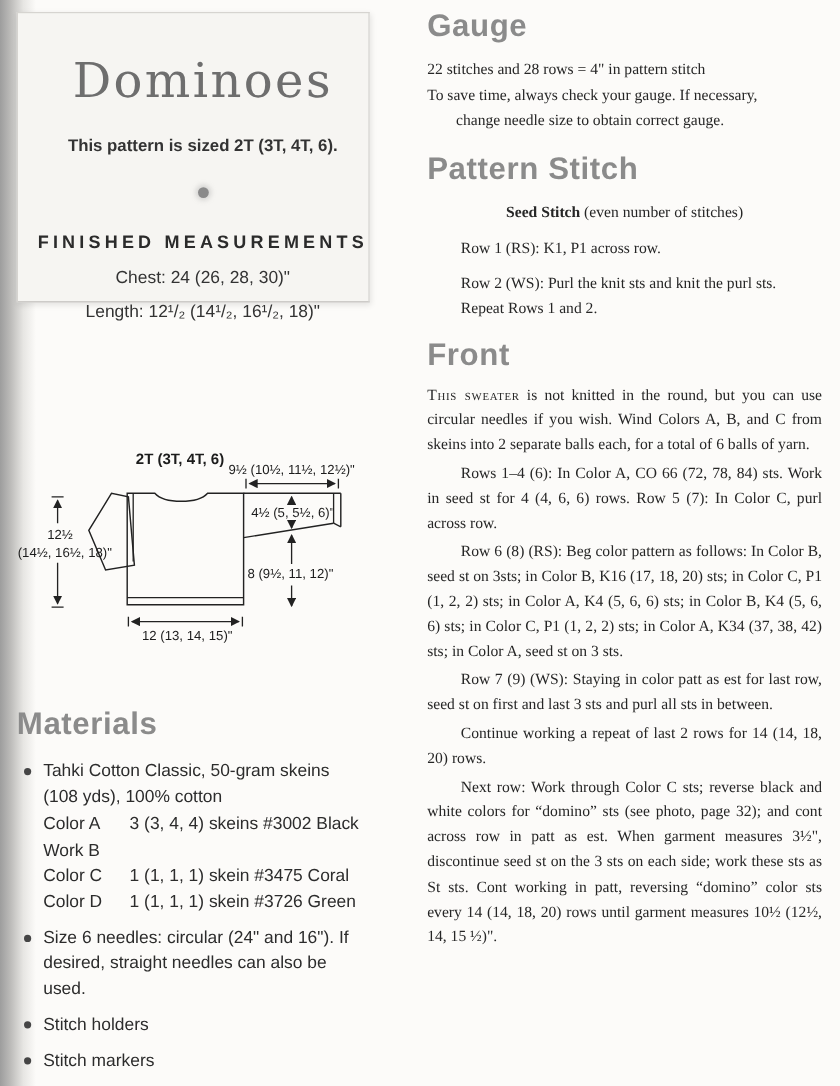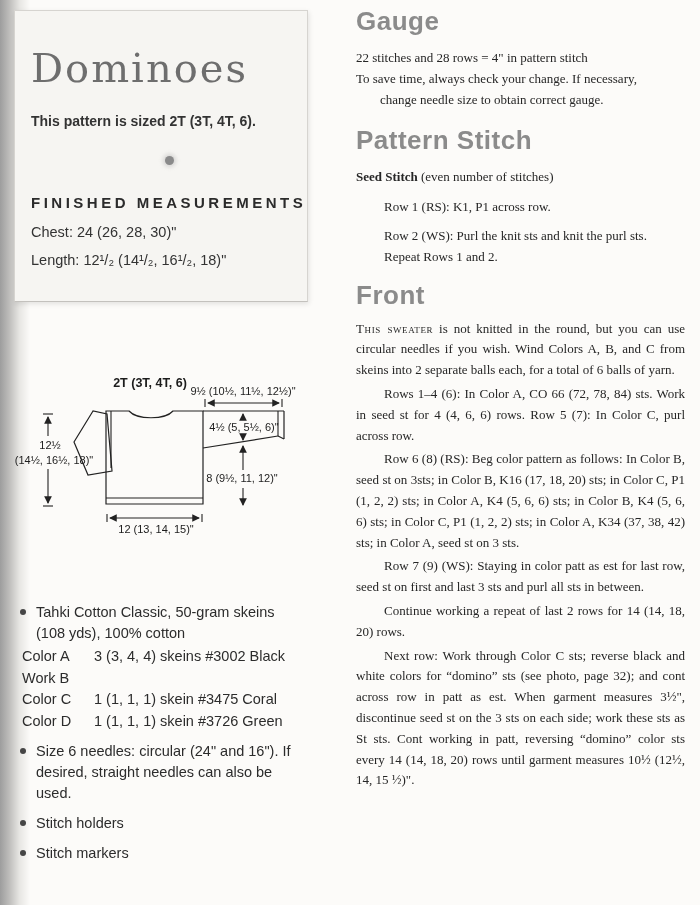--- a/index.html
+++ b/index.html
@@ -3,23 +3,23 @@
 <meta charset="utf-8">
 <style>
   html,body{margin:0;padding:0;}
   body{width:700px;height:905px;background:#fcfbf9;overflow:hidden;position:relative;
        font-family:"Liberation Sans",sans-serif;}
   .page{position:absolute;inset:0;}
   .gutter{position:absolute;left:0;top:0;width:30px;height:905px;
           background:linear-gradient(90deg,#9d9d9d 0,#bdbcba 30%,#e7e6e3 65%,rgba(252,251,249,0) 100%);}
 
   
-  .card{position:absolute;left:14px;top:10px;width:294px;height:292px;
+  .card{position:absolute;left:14px;top:10px;width:294px;height:242px;
         background:#f6f5f2;border:1px solid #d6d4d0;border-bottom-color:#c3c1bd;
-        box-shadow:1px 2px 5px rgba(0,0,0,.10);box-sizing:border-box;padding-left:16px;}
+        box-shadow:1px 2px 5px rgba(0,0,0,.10);text-align:center;box-sizing:border-box;padding-left:16px;}
   .card-title{margin:34px 0 0;font-family:"DejaVu Serif",serif;font-weight:400;
               font-size:40px;color:#6e6e6e;letter-spacing:2px;}
   .card-sized{margin:22px 0 0;font-size:14px;font-weight:bold;color:#333;}
   .card-dot{width:9px;height:9px;border-radius:50%;background:#8a8a8a;margin:27px auto 0;
             box-shadow:0 0 4px 2px rgba(150,150,150,.35);}
   .card-fm{margin:29px 0 0;font-size:15px;font-weight:bold;letter-spacing:3.5px;color:#2b2b2b;}
   .card-m{margin:5px 0 0;font-size:14.5px;line-height:23px;color:#333;}
   .card-m.firstm{margin-top:10px;}
 
   
@@ -30,32 +30,32 @@
   .schematic text{font-family:"Liberation Sans",sans-serif;font-size:11px;fill:#1c1c1c;}
   .schematic .dia-title{font-size:12.5px;font-weight:bold;}
 
   
   .materials{position:absolute;left:14px;top:588px;width:304px;}
   .sec-h{font-size:26px;font-weight:600;color:#8b8b8b;letter-spacing:.5px;margin:0;}
   .mat-item{display:flex;margin-top:9px;font-size:14.5px;line-height:21px;color:#2c2c2c;}
   .mat-item.firstb{margin-top:14px;}
   .bullet{width:6px;height:6px;border-radius:50%;background:#454545;margin:7px 10px 0 6px;flex:none;}
   .mat-text{width:262px;}
-  .color-table{margin:2px 0 0 8px;font-size:14.5px;line-height:21.5px;color:#2c2c2c;}
+  .color-table{margin:2px 0 0 22px;font-size:14.5px;line-height:21.5px;color:#2c2c2c;}
   .crow{display:grid;grid-template-columns:72px 1fr;}
 
   
   .rightcol{position:absolute;left:356px;top:0;width:329px;}
   .serif{font-family:"Liberation Serif",serif;font-size:13px;line-height:20.8px;color:#262626;margin:0;}
   .h-gauge{margin-top:6px;}
   .gline{margin:0;}
   .gline.first{margin-top:11px;}
   .gline.indent1{padding-left:24px;}
   .h-ps{margin-top:15px;}
-  .seed{margin-top:11px;}
+  .seed{margin-top:11px;text-align:center;}
   .rowp{padding-left:28px;margin-top:9px;}
   .rowp.hang{padding-left:56px;text-indent:-28px;margin-top:8px;}
   .rowp.norm{margin-top:0;}
   .h-front{margin-top:12px;}
   .para{text-align:justify;margin-top:3px;}
   .para.firstp{margin-top:8px;}
   .para.ind{text-indent:28px;}
   .sc{font-variant:small-caps;letter-spacing:.6px;}
 </style>
 </head>
@@ -116,20 +116,21 @@
       <line class="thin" x1="97" y1="158" x2="97" y2="166"></line>
       <line class="thin" x1="192" y1="158" x2="192" y2="166"></line>
       <line class="thin" x1="100" y1="162" x2="189" y2="162" marker-start="url(#ah)" marker-end="url(#ah)"></line>
       <text x="146" y="177" text-anchor="middle">12 (13, 14, 15)"</text>
 
       <text class="dia-title" x="140" y="31" text-anchor="middle">2T (3T, 4T, 6)</text>
     </svg>
   </figure>
 
   <section class="materials">
+    <h2 class="sec-h">Materials</h2>
 
     <div class="mat-item firstb">
       <span class="bullet"></span>
       <div class="mat-text">Tahki Cotton Classic, 50-gram skeins (108 yds), 100% cotton</div>
     </div>
 
     <div class="color-table">
       <div class="crow">
         <span>Color A</span>
         <span>3 (3, 4, 4) skeins #3002 Black</span>
@@ -157,21 +158,21 @@
     </div>
     <div class="mat-item">
       <span class="bullet"></span>
       <div class="mat-text">Stitch markers</div>
     </div>
   </section>
 
   <section class="rightcol">
     <h2 class="sec-h h-gauge">Gauge</h2>
     <p class="serif gline first">22 stitches and 28 rows = 4" in pattern stitch</p>
-    <p class="serif gline">To save time, always check your change. If necessary,</p>
+    <p class="serif gline">To save time, always check your gauge. If necessary,</p>
     <p class="serif gline indent1">change needle size to obtain correct gauge.</p>
 
     <h2 class="sec-h h-ps">Pattern Stitch</h2>
     <p class="serif seed"><b>Seed Stitch</b><span> (even number of stitches)</span></p>
     <p class="serif rowp">Row 1 (RS): K1, P1 across row.</p>
     <p class="serif rowp hang">Row 2 (WS): Purl the knit sts and knit the purl sts.</p>
     <p class="serif rowp norm">Repeat Rows 1 and 2.</p>
 
     <h2 class="sec-h h-front">Front</h2>
     <p class="serif para firstp"><span class="sc">This sweater</span><span> is not knitted in the round, but you can use circular needles if you wish. Wind Colors A, B, and C from skeins into 2 separate balls each, for a total of 6 balls of yarn.</span></p>

